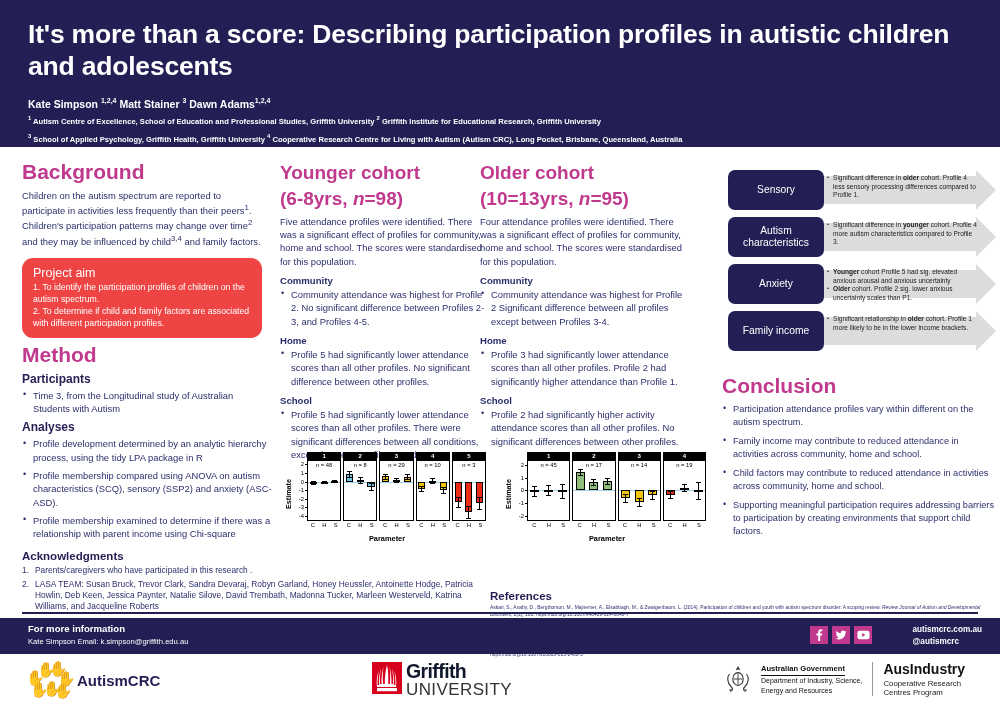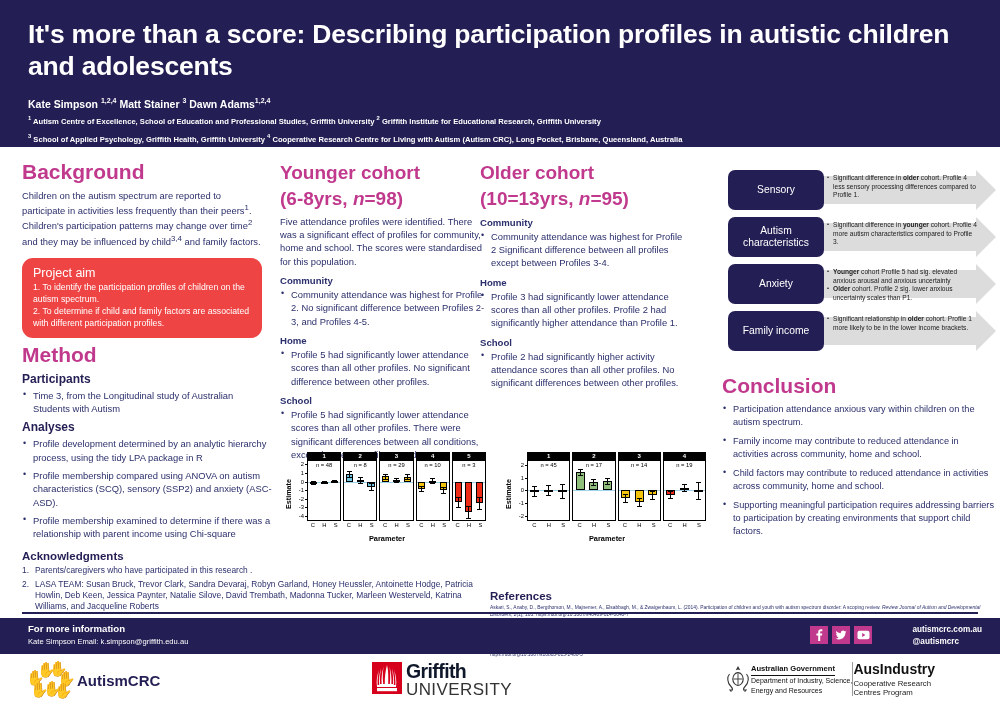--- a/index.html
+++ b/index.html
@@ -273,21 +273,21 @@
   .logo-autismcrc { position: absolute; left: 24px; top: 4px; display: flex; align-items: center; gap: 5px; }
   .hands { position: relative; width: 48px; height: 40px; }
   .hand { position: absolute; font-size: 15px; line-height: 1; }
   .ac-text { font-size: 15px; font-weight: bold; color: #231e54; }
 
   .logo-griffith { position: absolute; left: 372px; top: 6px; display: flex; align-items: flex-start; gap: 4px; }
   .griff-mark { width: 30px; height: 32px; }
   .griff-name { color: #0f172a; font-size: 19.5px; font-weight: bold; line-height: 0.96; letter-spacing: -0.6px; }
   .griff-uni { color: #333; font-size: 17px; line-height: 1.1; letter-spacing: 0.4px; }
 
-  .logo-gov { position: absolute; left: 725px; top: 5px; display: flex; align-items: center; gap: 0; }
+  .logo-gov { position: absolute; left: 725px; top: 5px; display: flex; align-items: center; gap: 10px; }
   .crest { width: 26px; height: 30px; }
   .gov-text { font-size: 7px; color: #111; line-height: 1.35; }
   .gov-text .g1 { font-weight: bold; font-size: 7.6px; border-bottom: 0.6px solid #111; padding-bottom: 1px; display: inline-block; }
   .gov-div { width: 1px; height: 34px; background: #999; }
   .ausind { line-height: 1.25; }
   .ausind .a1 { font-size: 14px; font-weight: bold; color: #111; }
   .ausind .a2 { font-size: 7.8px; color: #222; }
 </style>
 </head>
 <body>
@@ -341,20 +341,21 @@
         <div class="sub-h">School</div>
         <ul class="bul">
           <li>Profile 5 had significantly lower attendance scores than all other profiles. There were significant differences between all conditions, except between Profiles 2 and 4.</li>
         </ul>
       </div>
   </div>
 
   <div class="col" id="col-old">
     <div class="h1 small">Older cohort</div>
     <div class="h1 small">(10=13yrs, <i>n</i>=95)</div>
+    <div class="body-text" style="margin-top:4px">Four attendance profiles were identified. There was a significant effect of profiles for community, home and school. The scores were standardised for this population.</div>
     <div>
         <div class="sub-h">Community</div>
         <ul class="bul">
           <li>Community attendance was highest for Profile 2 Significant difference between all profiles except between Profiles 3-4.</li>
         </ul>
         <div class="sub-h">Home</div>
         <ul class="bul">
           <li>Profile 3 had significantly lower attendance scores than all other profiles. Profile 2 had significantly higher attendance than Profile 1.</li>
         </ul>
         <div class="sub-h">School</div>
@@ -392,21 +393,21 @@
         <div class="arrow-label">Family income</div>
         <div class="arrow-text">
           <div class="ab-li">Significant relationship in <b>older</b> cohort. Profile 1 more likely to be in the lower income brackets.</div>
         </div>
       </div>
     </div>
 
   <div class="col" id="col-conclusion">
     <div class="h1">Conclusion</div>
     <ul class="bul">
-        <li>Participation attendance anxious vary within children on the autism spectrum.</li>
+        <li>Participation attendance profiles vary within different on the autism spectrum.</li>
         <li>Family income may contribute to reduced attendance in activities across community, home and school.</li>
         <li>Child factors may contribute to reduced attendance in activities across community, home and school.</li>
         <li>Supporting meaningful participation requires addressing barriers to participation by creating environments that support child factors.</li>
       </ul>
   </div>
 
   <div class="chart-wrap" id="chart-young">
       <div class="chart-ylabel" style="top: 61px;">Estimate</div>
       <div class="chart-yticks" style="top: 13px;">
         <div class="ytick" style="top: 3.42857px;">2</div>

